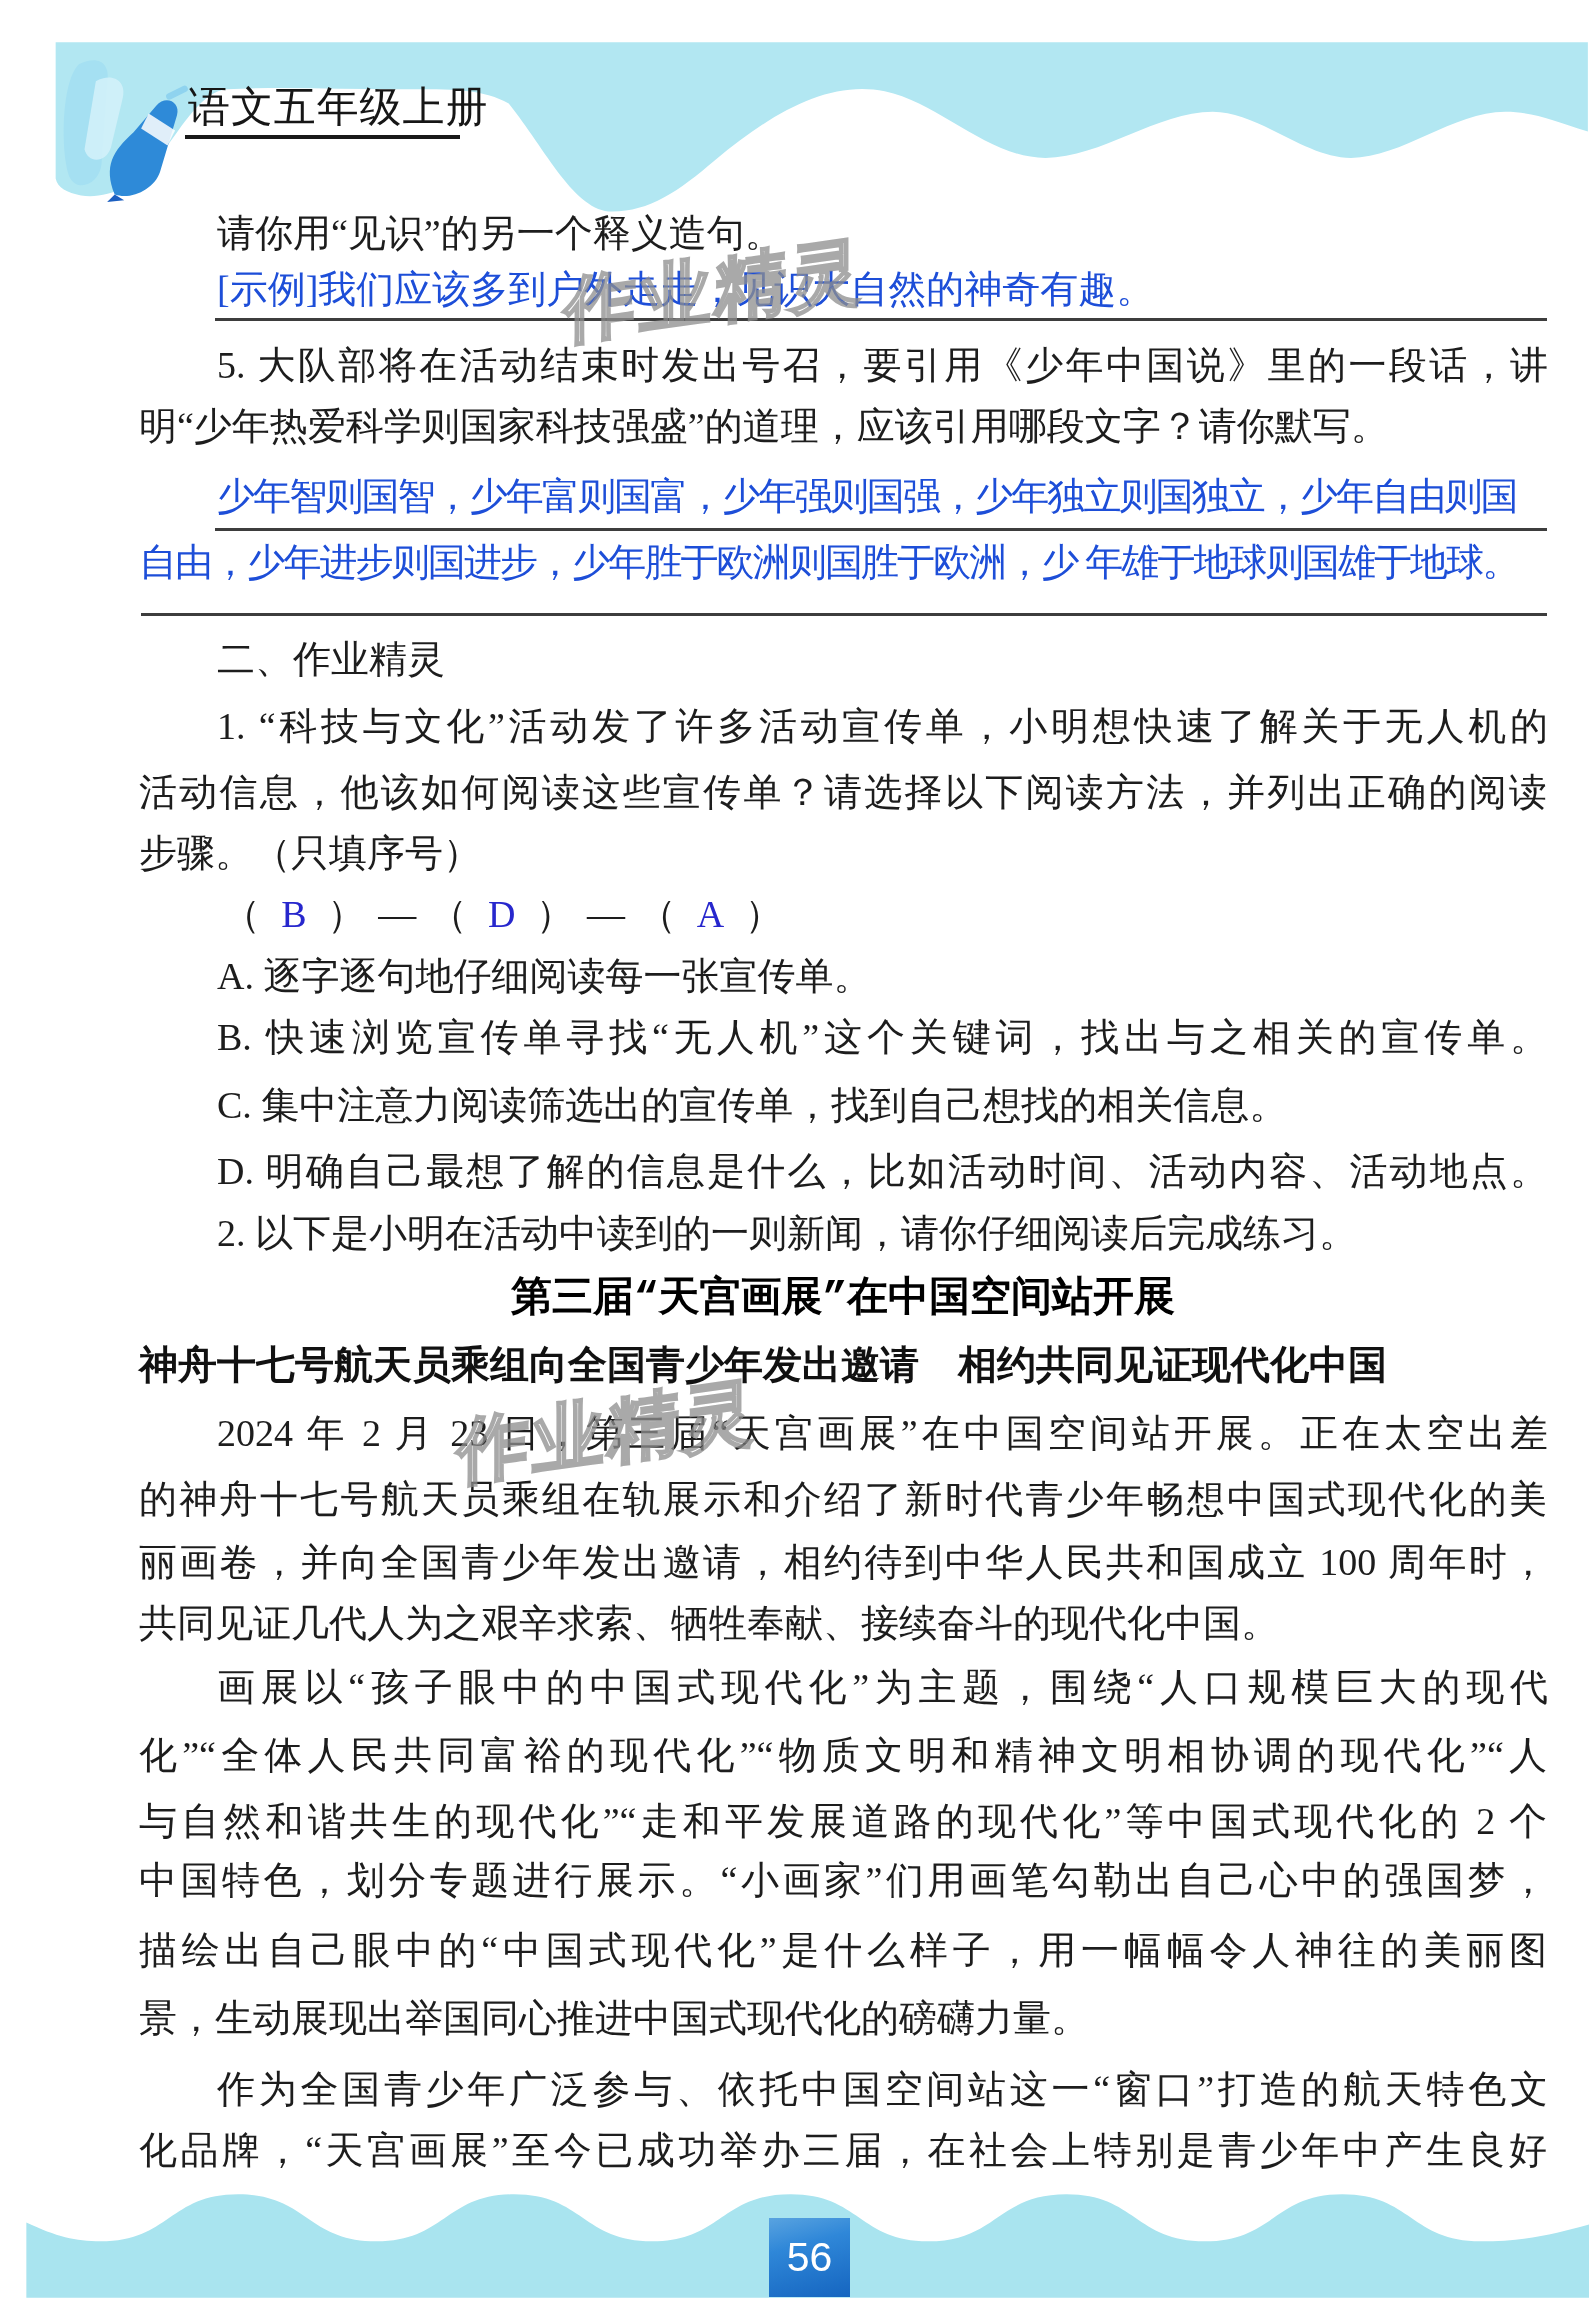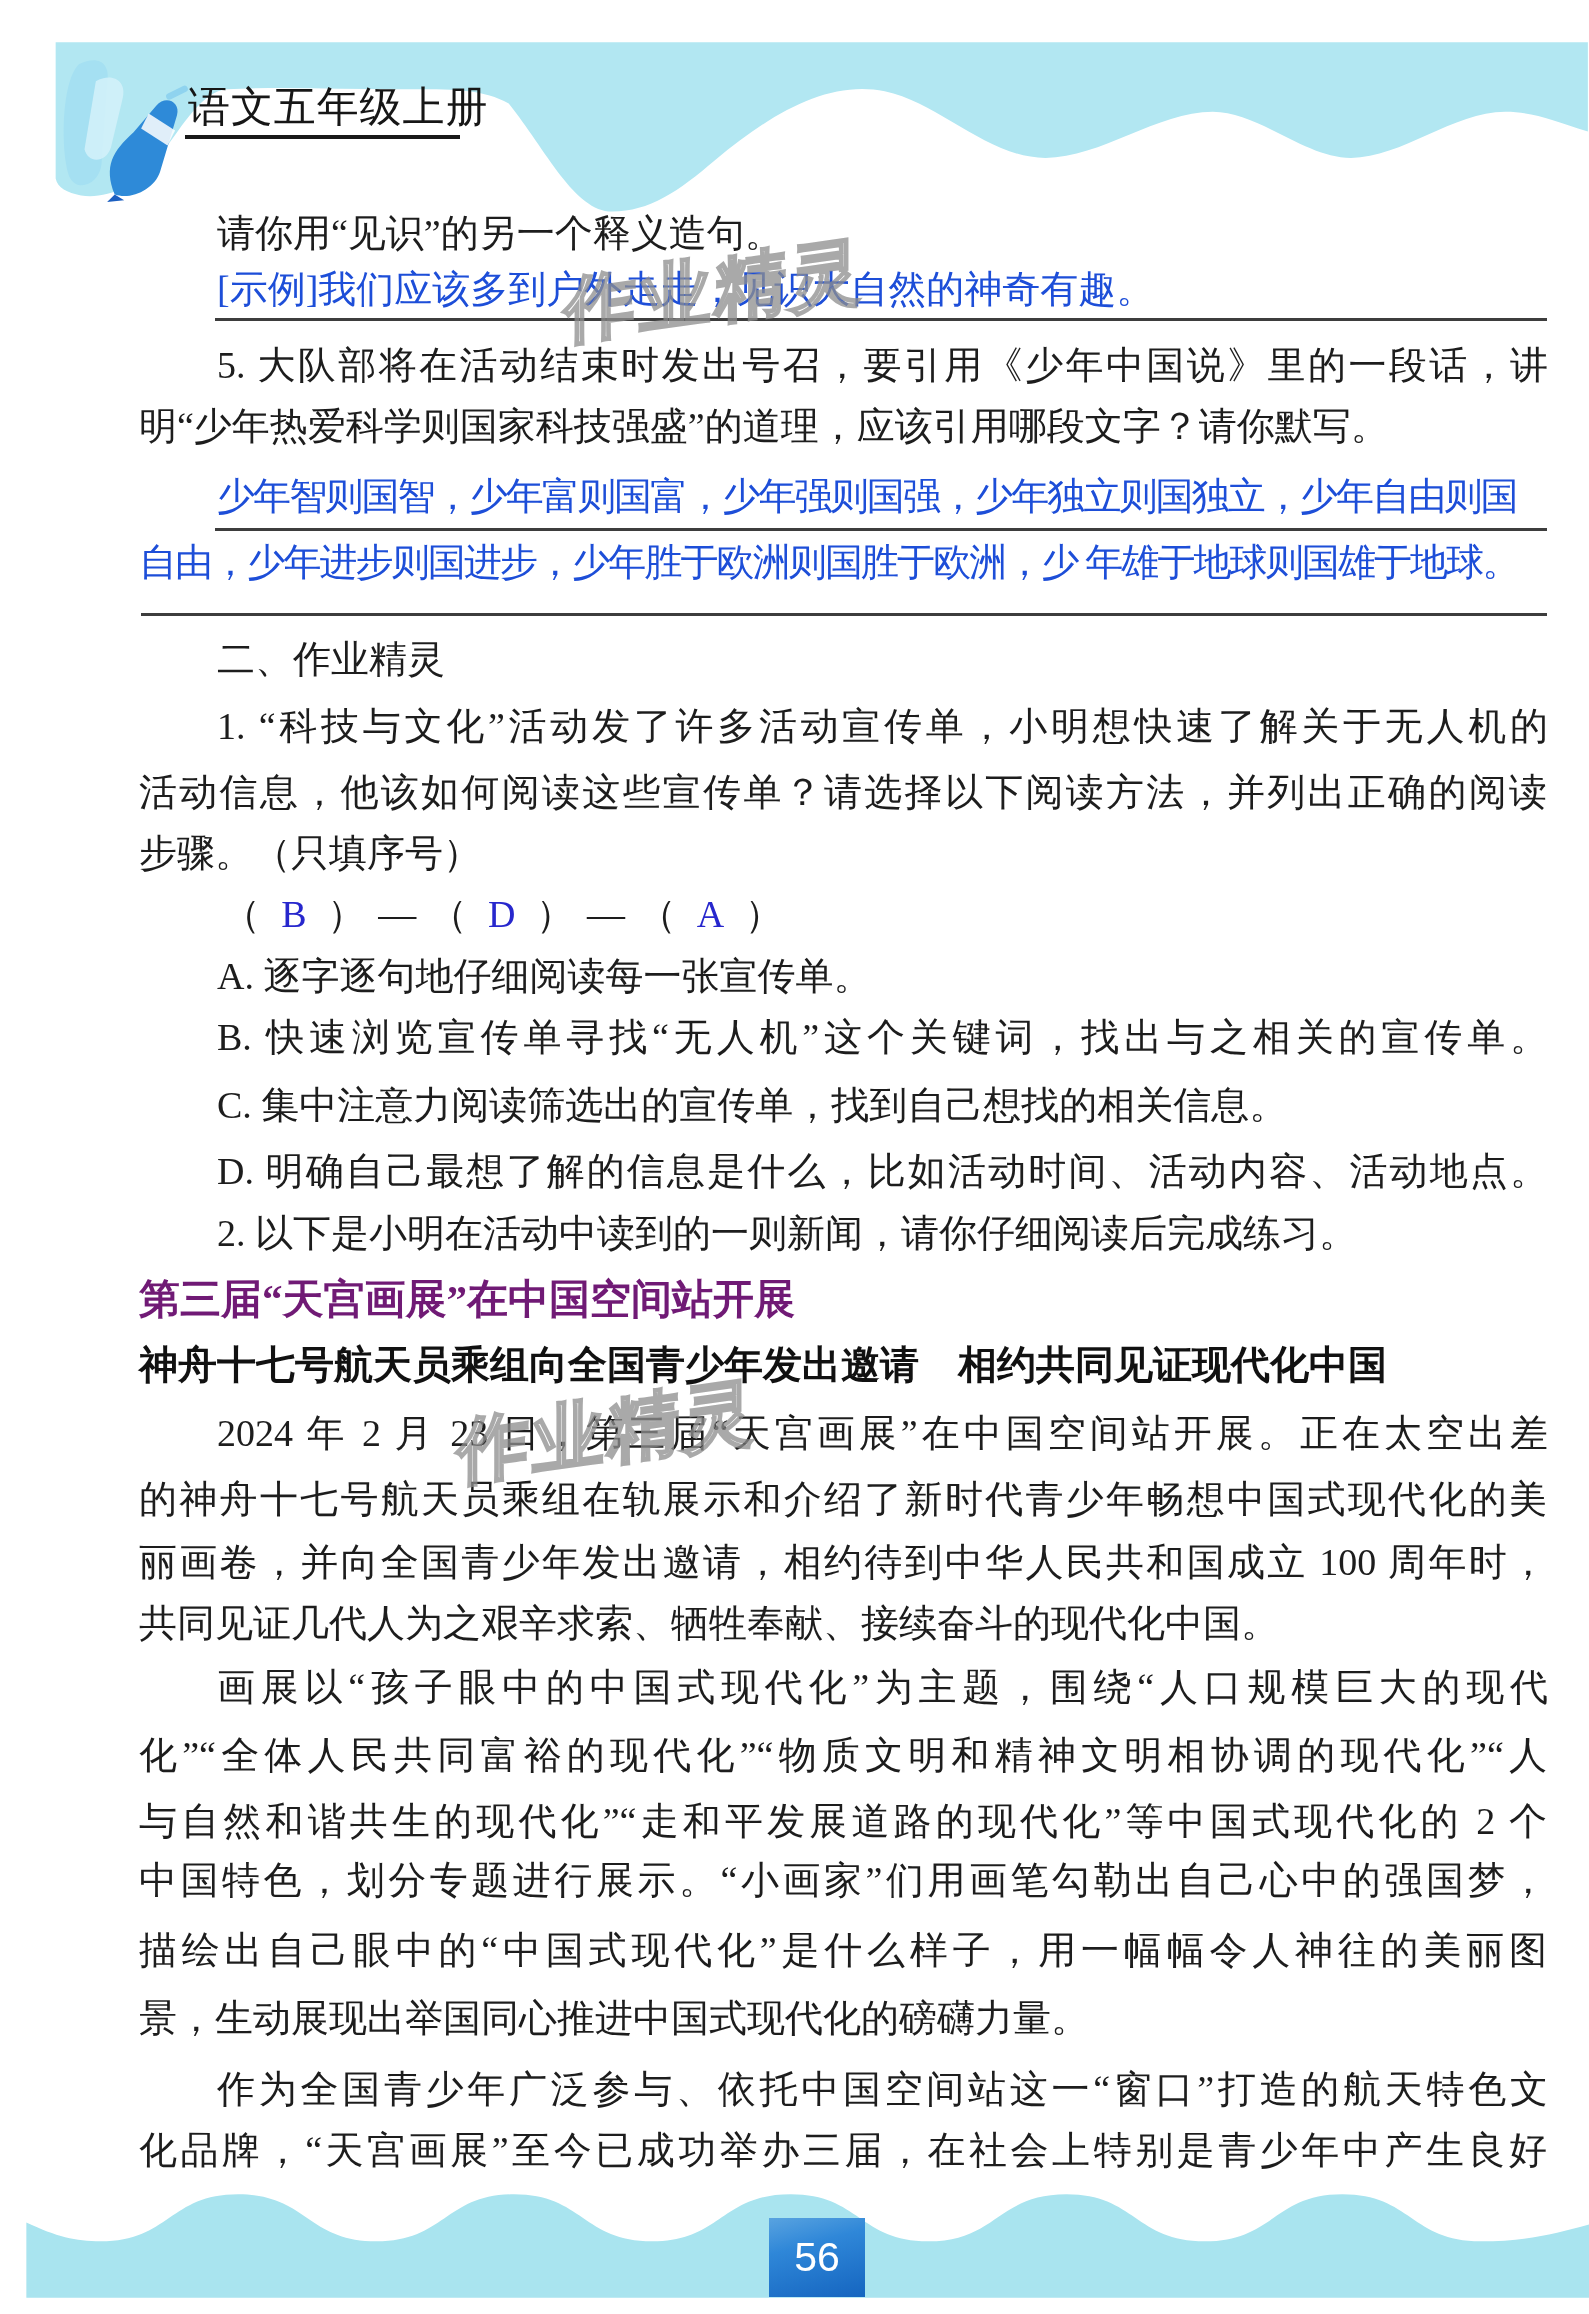--- a/index.html
+++ b/index.html
@@ -40,36 +40,36 @@
   .mar{left:139px;width:1408px;}
   .ind{left:217px;width:1331px;}
   .full{
     text-align:justify;text-align-last:justify;
     text-justify:inter-character;white-space:normal;
     overflow:hidden;
   }
   .blue{color:#1d4ed8;}
   .squeeze{letter-spacing:-1.9px;}
   .head1{
-    left:139px;width:1408px;text-align:left;font-weight:700;font-size:41px;
-    font-family:Liberation Serif, serif;color:#701a75;
+    left:139px;width:1408px;text-align:center;font-weight:700;font-size:41px;
+    font-family:Liberation Mono, monospace;color:#000000;
   }
   .head2{
     left:139px;width:1408px;text-align:left;font-weight:700;font-size:39px;
     font-family:"Liberation Sans","DejaVu Sans",sans-serif;color:#111;
   }
   .ansline{position:absolute;height:2.8px;background:#3d3d3d;z-index:2;}
   
   .seq .p{color:#1d1d1d;padding:0 5.6px;}
   .seq .ans{color:#2727cd;padding:0 15px;font-family:"Liberation Serif",serif;}
   .seq .d{color:#1d1d1d;padding:0 7.5px;}
   
   .band-bottom{position:absolute;left:0;top:2147px;}
   .page-badge{
-    position:absolute;left:769px;top:2218px;width:96px;height:79px;
+    position:absolute;left:769px;top:2218px;width:81px;height:79px;
     background:linear-gradient(165deg,#59a3e0 0%,#2f87d8 35%,#1565c0 100%);
     color:#ffffff;font-family:"Liberation Sans","DejaVu Sans",sans-serif;
     font-size:41px;line-height:79px;text-align:center;z-index:5;
   }
 </style>
 </head>
 <body>
 
 <div class="page">
 

